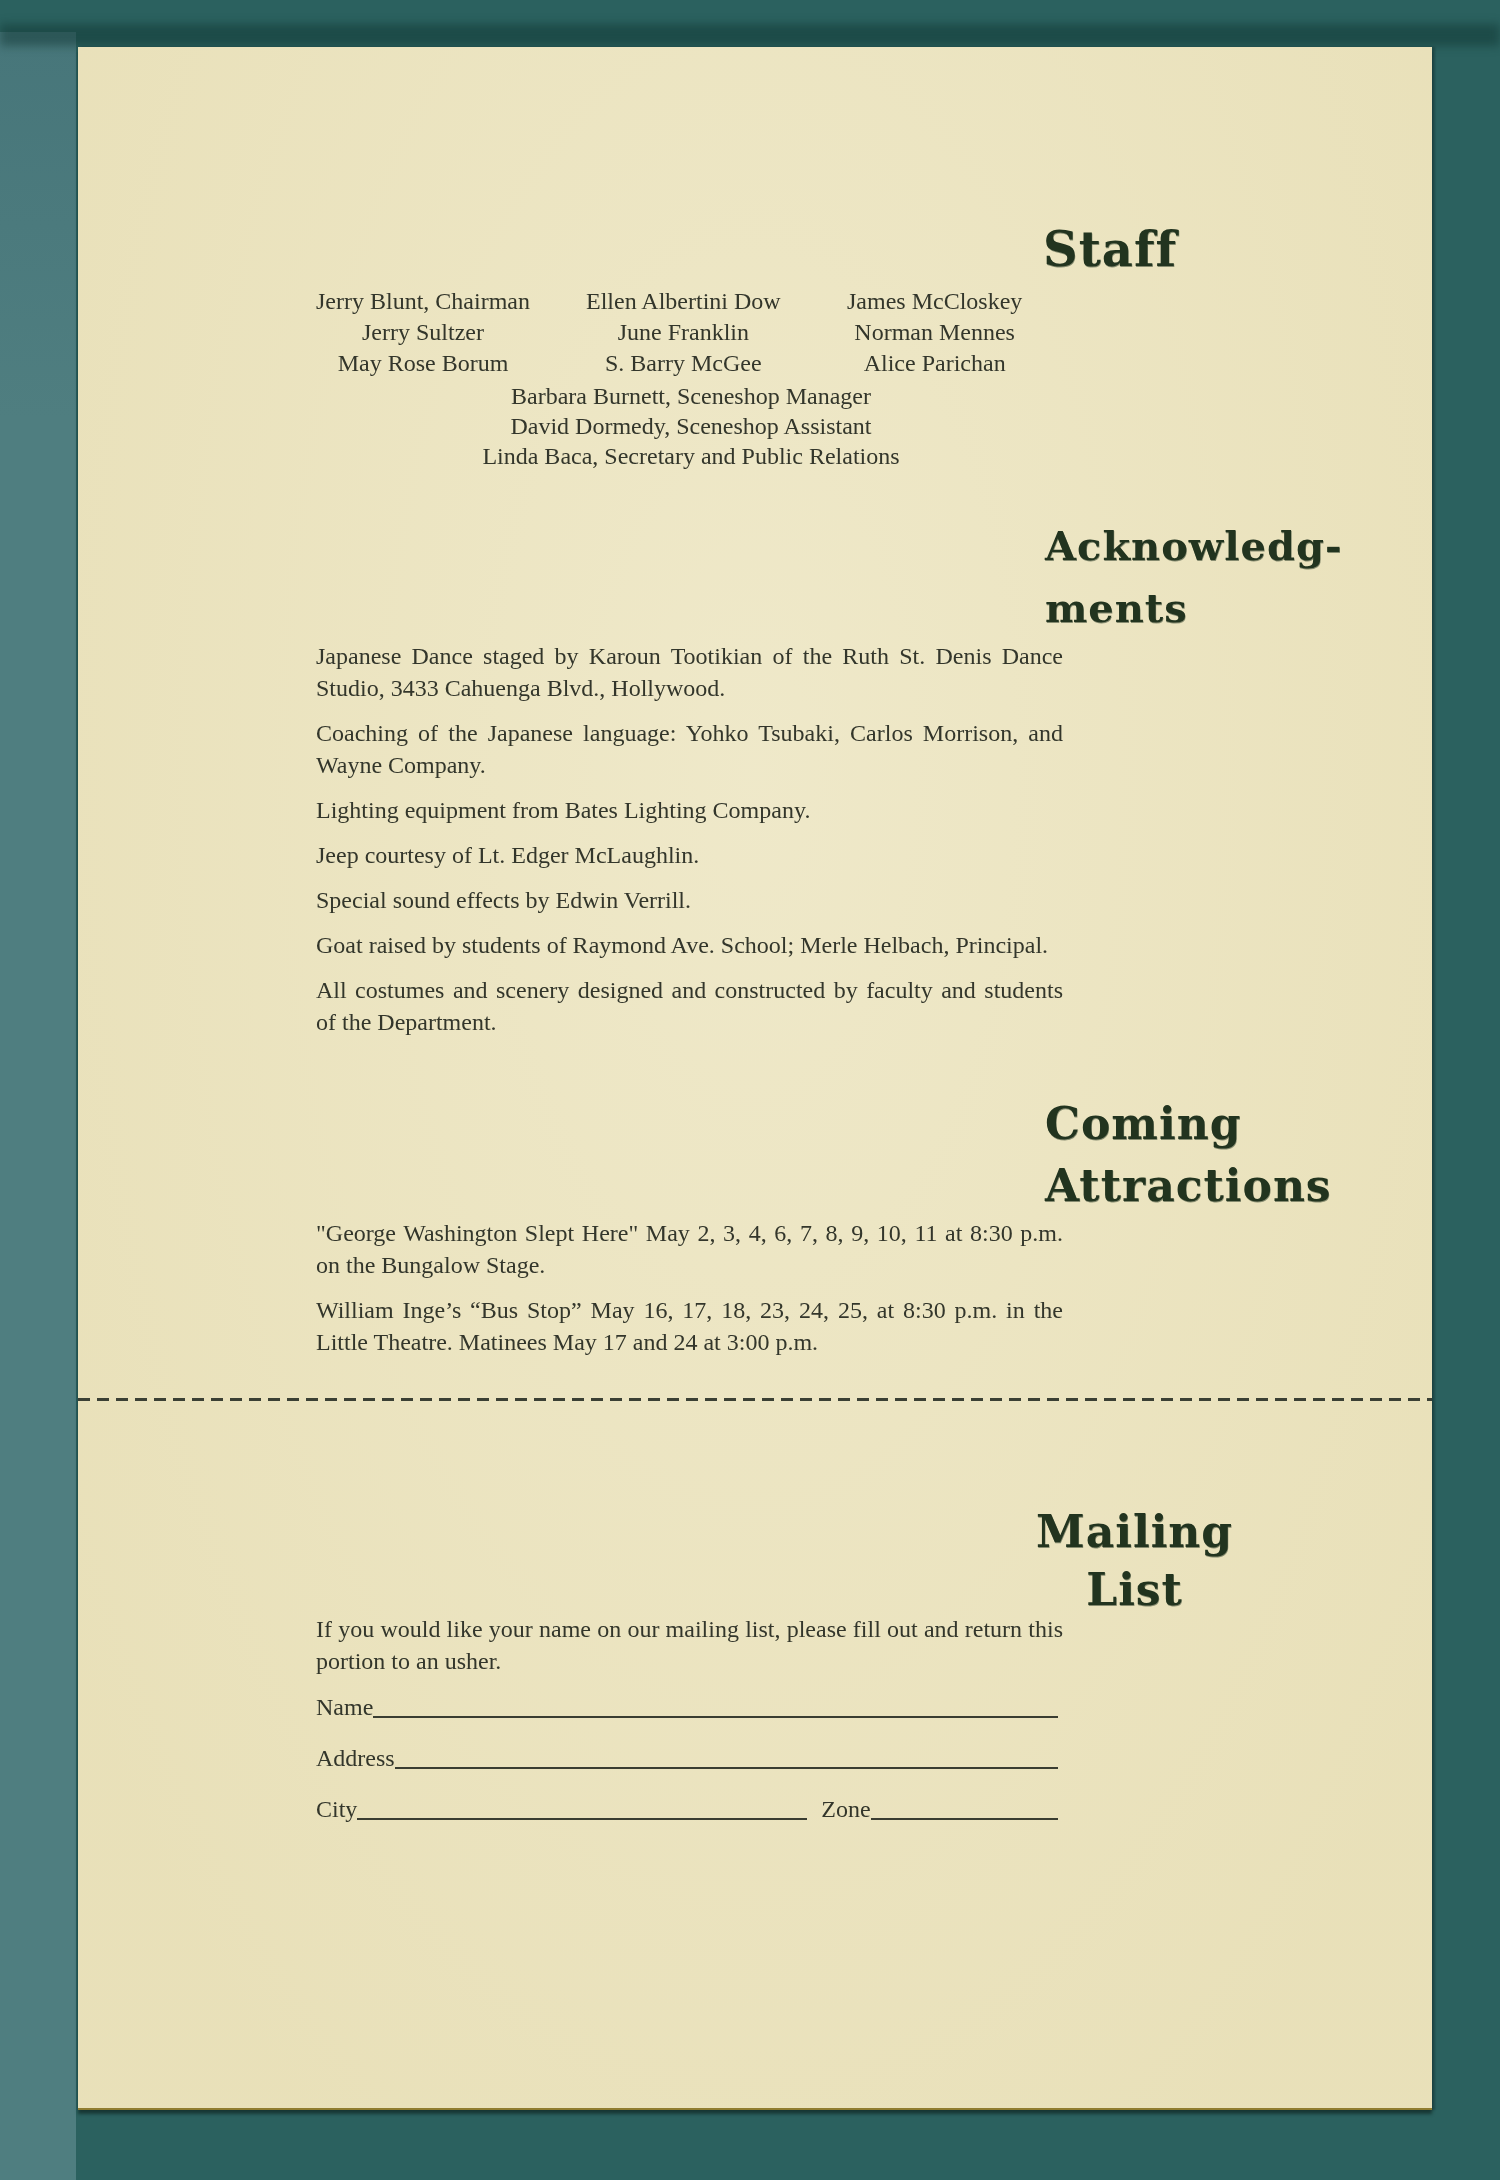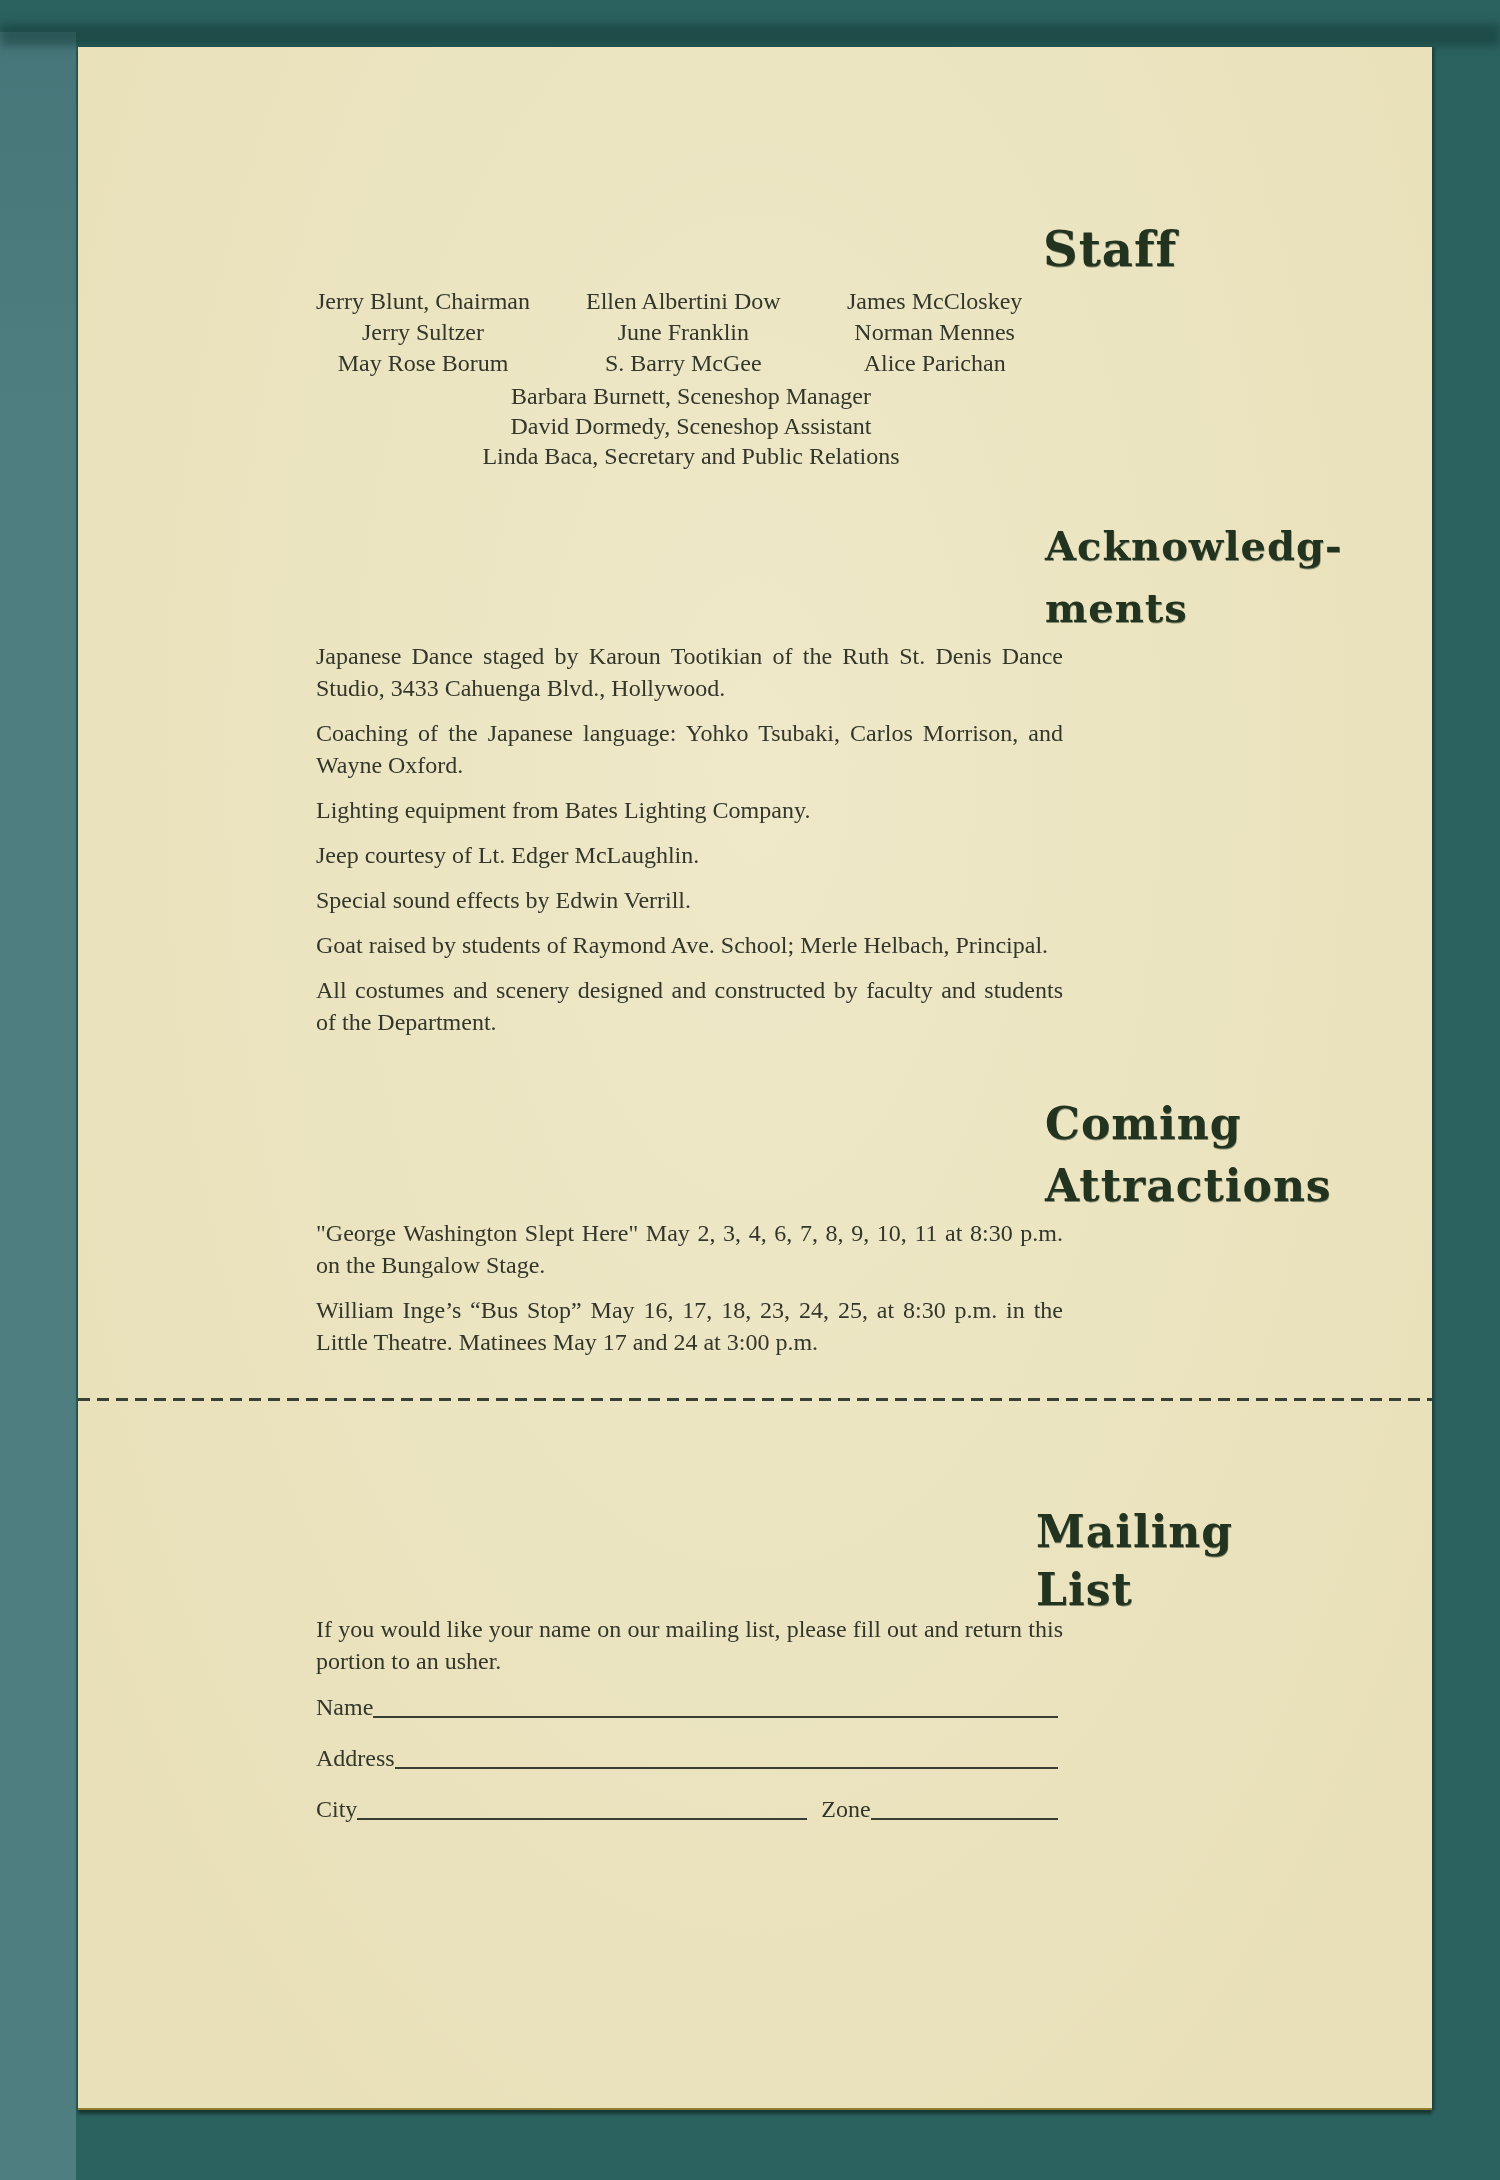--- a/index.html
+++ b/index.html
@@ -40,21 +40,21 @@
     font-weight: bold;
     color: #22341f;
     letter-spacing: 1px;
     white-space: nowrap;
     text-shadow: 0.5px 0.5px 0 rgba(34,52,31,0.5);
   }
   .heading span { display: block; }
   .staff-h   { left: 965px; top: 174px; font-size: 48px; line-height: 56px; }
   .ack-h     { left: 967px; top: 468px;  font-size: 40px; line-height: 62px; }
   .coming-h  { left: 967px; top: 1046px; font-size: 44px; line-height: 62px; }
-  .mailing-h { left: 958px; top: 1456px; font-size: 44px; line-height: 58px; }
+  .mailing-h { left: 958px; top: 1456px; font-size: 44px; line-height: 58px; text-align: center; }
 
   .bodytext { color: #33362b; font-size: 24px; }
 
   .staff-col {
     position: absolute; top: 239px;
     line-height: 31px; white-space: nowrap; text-align: center;
   }
   .staff-col.c1 { left: 238px; }
   .staff-col.c2 { left: 508px; }
   .staff-col.c3 { left: 769px; }
@@ -126,21 +126,21 @@
       <div>Linda Baca, Secretary and Public Relations</div>
     </div>
 
     <div class="heading ack-h">
       <span>Acknowledg-</span>
       <span>ments</span>
     </div>
 
     <div class="para-block ack-paras bodytext">
       <p>Japanese Dance staged by Karoun Tootikian of the Ruth St. Denis Dance Studio, 3433 Cahuenga Blvd., Hollywood.</p>
-      <p>Coaching of the Japanese language: Yohko Tsubaki, Carlos Morrison, and Wayne Oxford.</p>
+      <p>Coaching of the Japanese language: Yohko Tsubaki, Carlos Morrison, and Wayne Company.</p>
       <p>Lighting equipment from Bates Lighting Company.</p>
       <p>Jeep courtesy of Lt. Edger McLaughlin.</p>
       <p>Special sound effects by Edwin Verrill.</p>
       <p>Goat raised by students of Raymond Ave. School; Merle Helbach, Principal.</p>
       <p>All costumes and scenery designed and constructed by faculty and students of the Department.</p>
     </div>
 
     <div class="heading coming-h">
       <span>Coming</span>
       <span>Attractions</span>

